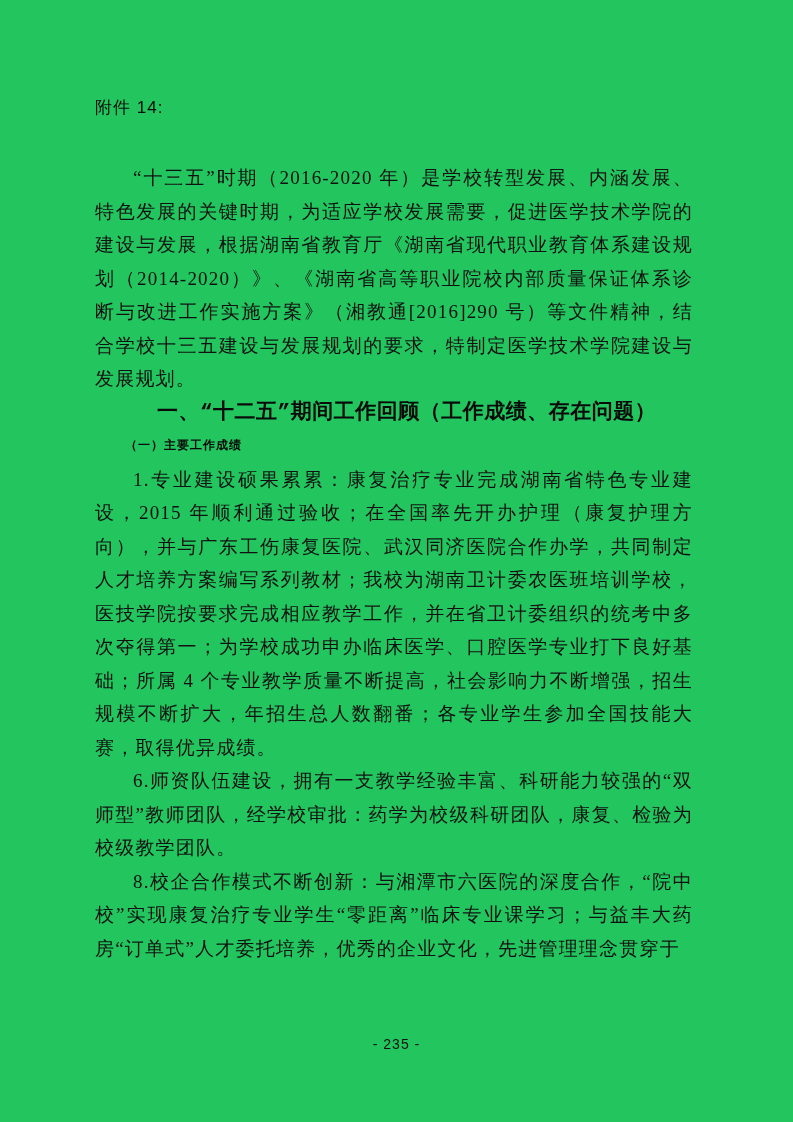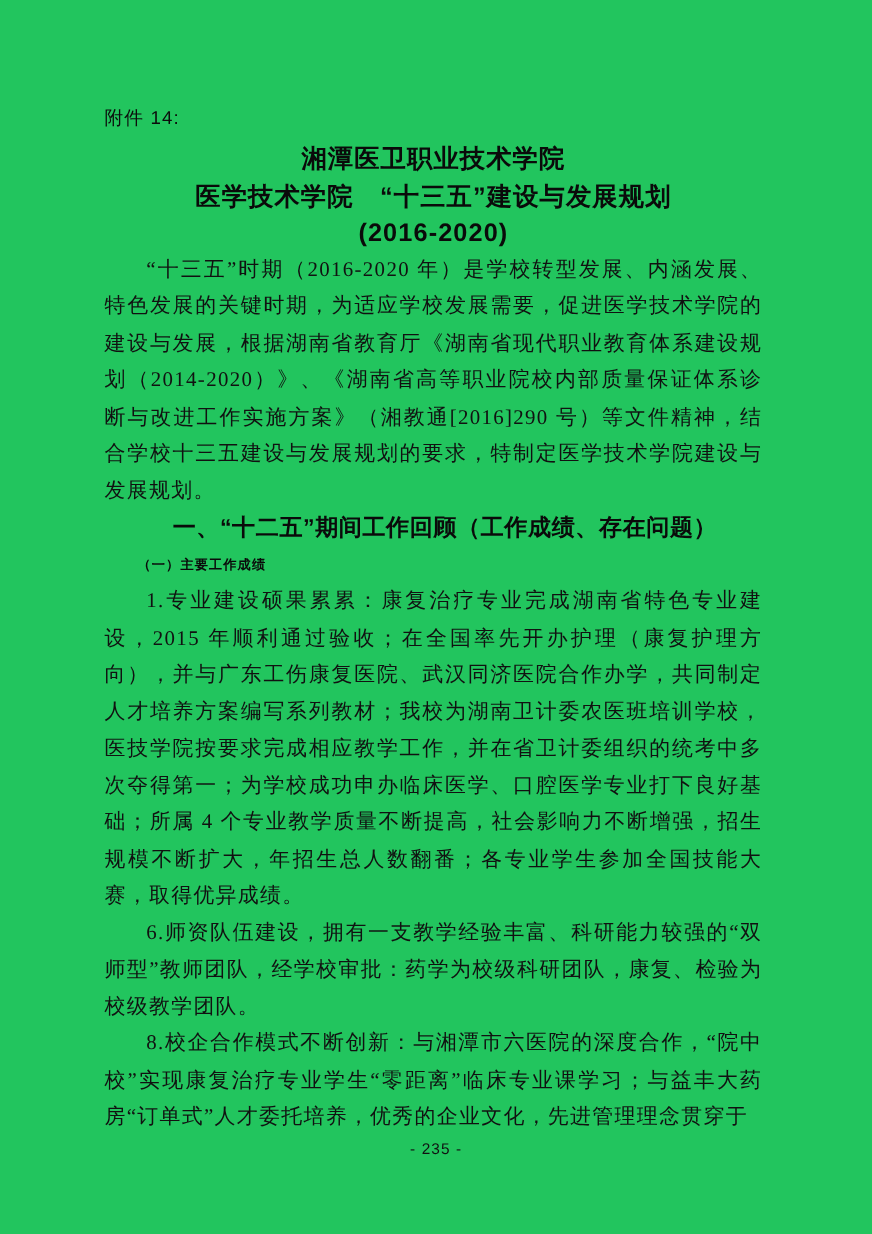--- a/index.html
+++ b/index.html
@@ -38,23 +38,24 @@
   }
   .body-text {
     font-size: 19px;
     line-height: 33.5px;
     letter-spacing: 1.2px;
     text-align: justify;
     text-indent: 2em;
     color: #111111;
   }
   .intro {
+    margin-top: 41px;
   }
   .section-h {
-    font-family: Liberation Sans, sans-serif;
+    font-family: Liberation Mono, monospace;
     font-weight: bold;
     font-size: 21px;
     line-height: 33.5px;
     padding-left: 62px;
     letter-spacing: 0.5px;
     color: #0a0a0a;
     white-space: nowrap;
   }
   .subsection-h {
     font-weight: bold;
@@ -77,25 +78,20 @@
   }
 </style>
 </head>
 <body>
 
 <div class="page">
   <div class="content">
 
     <div class="attachment">附件 14:</div>
 
-    <div class="title-block">
-      <div>湘潭医卫职业技术学院</div>
-      <div>医学技术学院　“十三五”建设与发展规划</div>
-      <div>(2016-2020)</div>
-    </div>
 
     <p class="body-text intro">“十三五”时期（2016-2020 年）是学校转型发展、内涵发展、特色发展的关键时期，为适应学校发展需要，促进医学技术学院的建设与发展，根据湖南省教育厅《湖南省现代职业教育体系建设规划（2014-2020）》、《湖南省高等职业院校内部质量保证体系诊断与改进工作实施方案》（湘教通[2016]290 号）等文件精神，结合学校十三五建设与发展规划的要求，特制定医学技术学院建设与发展规划。</p>
 
     <div class="section-h">一、“十二五”期间工作回顾（工作成绩、存在问题）</div>
 
     <div class="subsection-h">（一）主要工作成绩</div>
 
     <p class="body-text">1.专业建设硕果累累：康复治疗专业完成湖南省特色专业建设，2015 年顺利通过验收；在全国率先开办护理（康复护理方向），并与广东工伤康复医院、武汉同济医院合作办学，共同制定人才培养方案编写系列教材；我校为湖南卫计委农医班培训学校，医技学院按要求完成相应教学工作，并在省卫计委组织的统考中多次夺得第一；为学校成功申办临床医学、口腔医学专业打下良好基础；所属 4 个专业教学质量不断提高，社会影响力不断增强，招生规模不断扩大，年招生总人数翻番；各专业学生参加全国技能大赛，取得优异成绩。</p>
 
     <p class="body-text">6.师资队伍建设，拥有一支教学经验丰富、科研能力较强的“双师型”教师团队，经学校审批：药学为校级科研团队，康复、检验为校级教学团队。</p>

